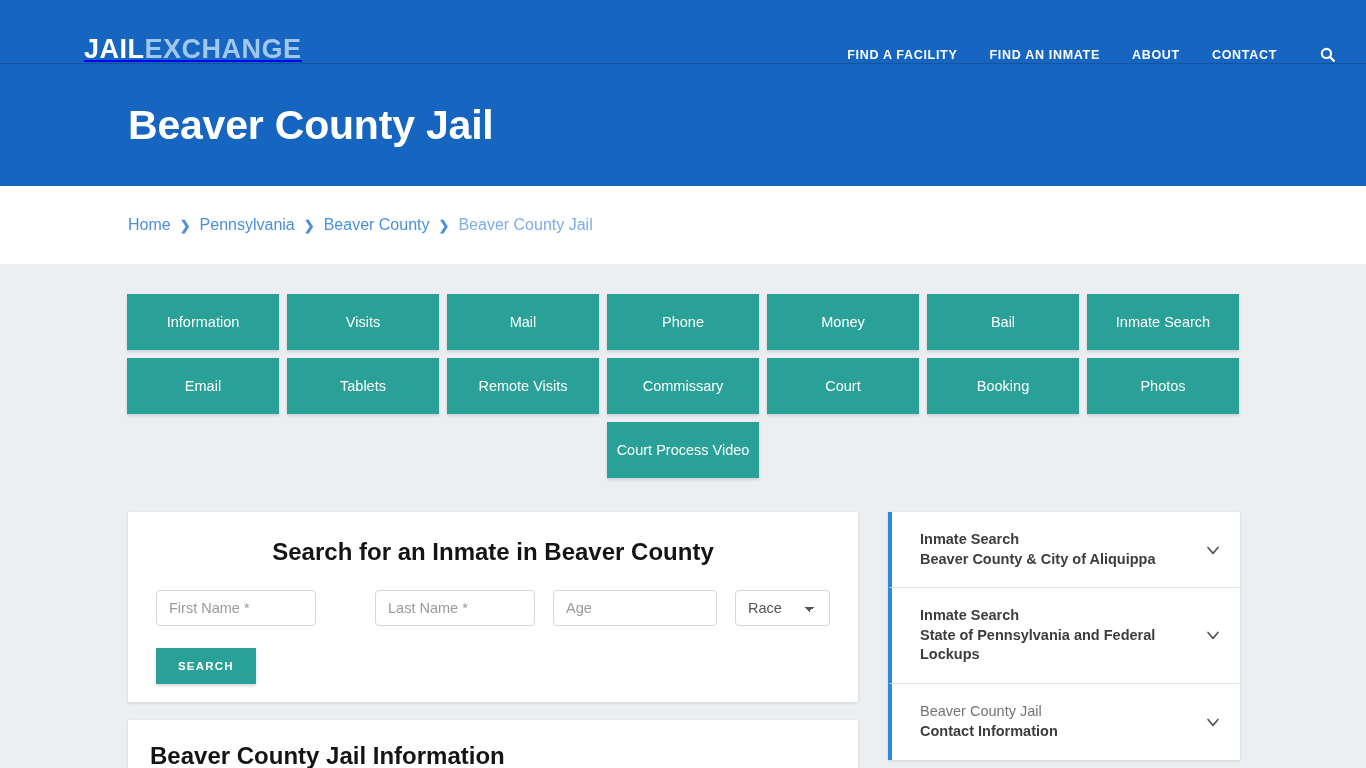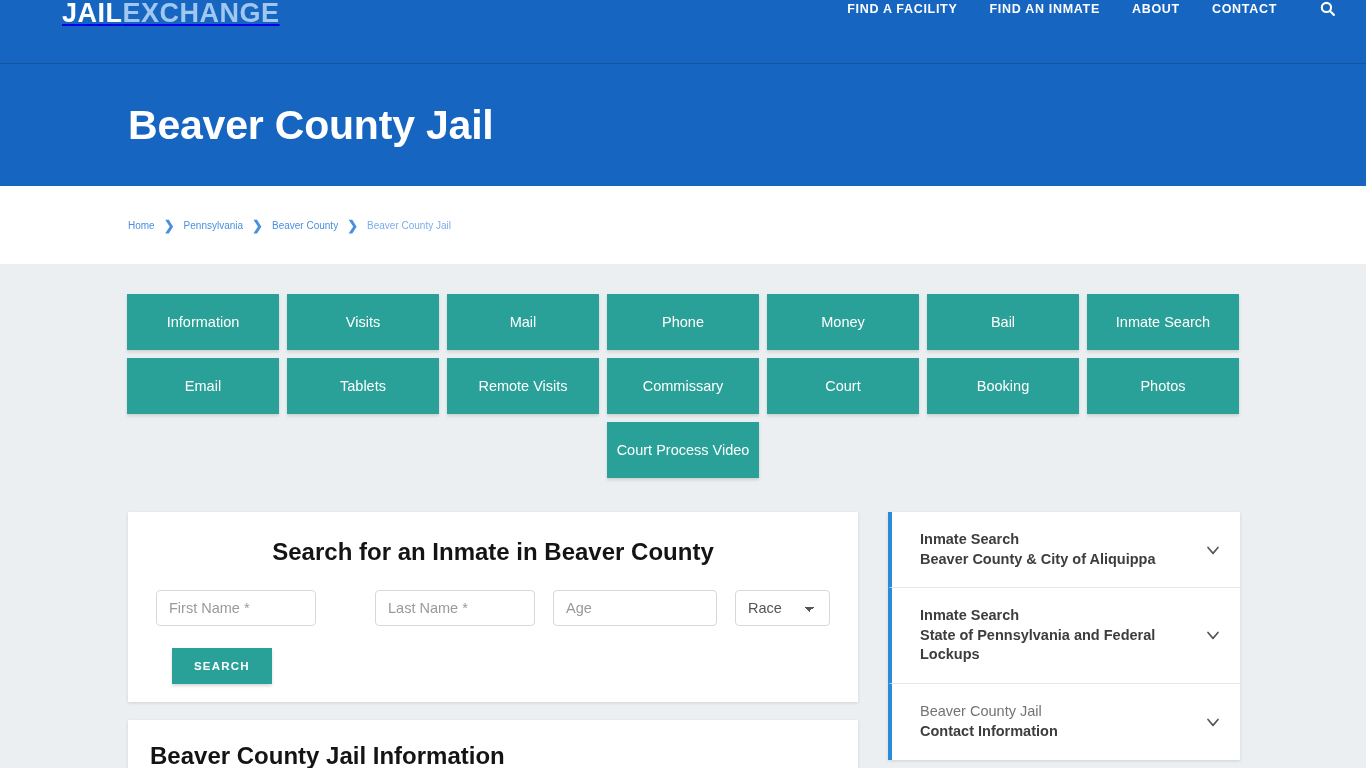--- a/index.html
+++ b/index.html
@@ -10,22 +10,22 @@
     background: #eceff1;
     font-family: "Liberation Sans", sans-serif;
   }
 
   
   .navbar {
     height: 64px;
     background: #1665c1;
     border-bottom: 1px solid #12549f;
     display: flex;
-    align-items: flex-start;
-    padding: 0 30px 0 62px;
+    align-items: flex-end;
+    padding: 0 30px 0 84px;
     position: relative;
   }
   .logo {
     font-size: 27px;
     font-weight: bold;
     letter-spacing: 0.5px;
     line-height: 1;
     white-space: nowrap;
   }
   .logo .jail { color: #ffffff; }
@@ -71,21 +71,21 @@
   .breadcrumb-bar {
     height: 78px;
     background: #ffffff;
     display: flex;
     align-items: center;
     padding-left: 128px;
   }
   .crumbs { display: flex; align-items: center; }
   .crumb {
     color: #4a8fdd;
-    font-size: 10px;
+    font-size: 16px;
     text-decoration: none;
   }
   .crumb.current { color: #7badea; }
   .crumb-sep {
     color: #4a8fdd;
     font-size: 13px;
     font-weight: bold;
     margin: 0 9px;
     line-height: 1;
   }
@@ -179,21 +179,21 @@
     background-image:
       linear-gradient(45deg, transparent 50%, #555 50%),
       linear-gradient(135deg, #555 50%, transparent 50%);
     background-position:
       calc(100% - 20px) 16px,
       calc(100% - 15px) 16px;
     background-size: 5px 5px, 5px 5px;
     background-repeat: no-repeat;
   }
   .search-btn {
-    margin-left: 24px;
+    margin-left: 8px;
     background: #2aa198;
     color: #ffffff;
     border: none;
     padding: 0 22px;
     height: 36px;
     font-size: 11.5px;
     font-weight: bold;
     letter-spacing: 1.2px;
     font-family: "Liberation Sans", sans-serif;
     box-shadow: 0 2px 3px rgba(0,0,0,0.16);

